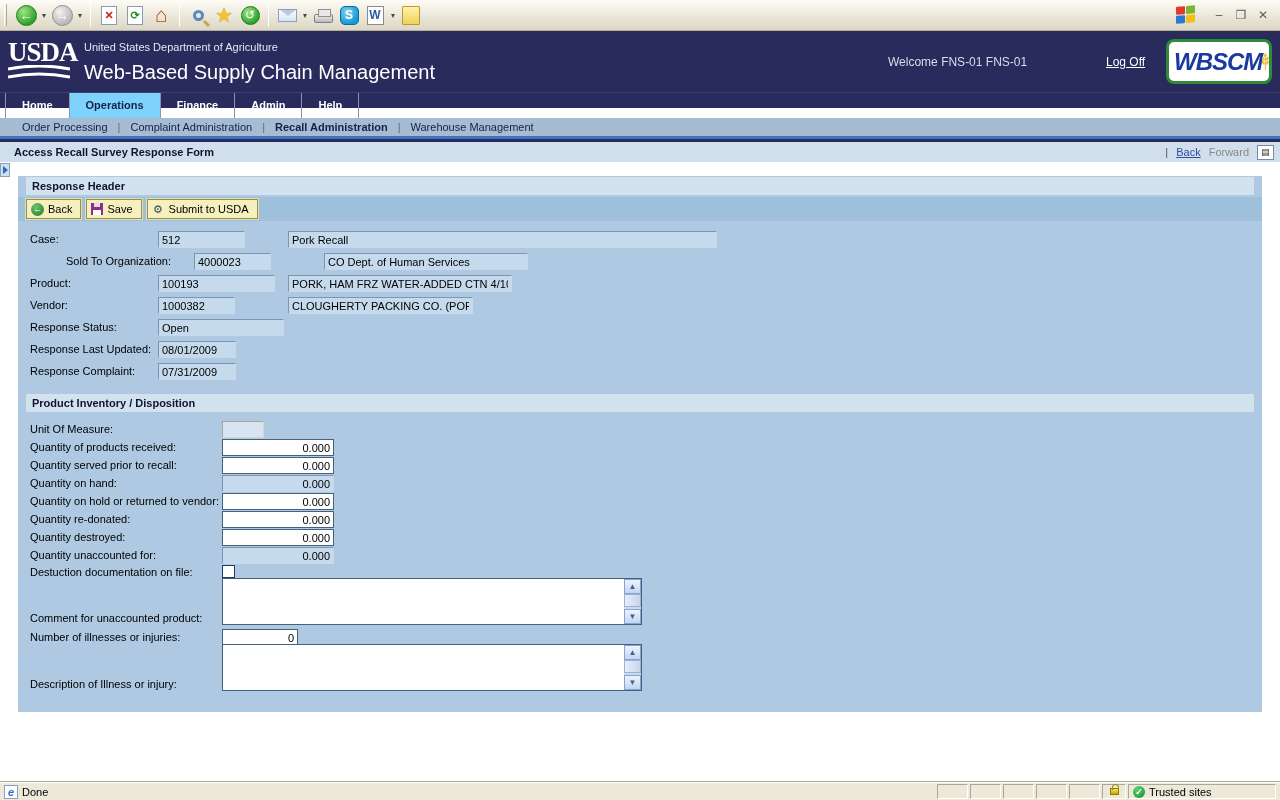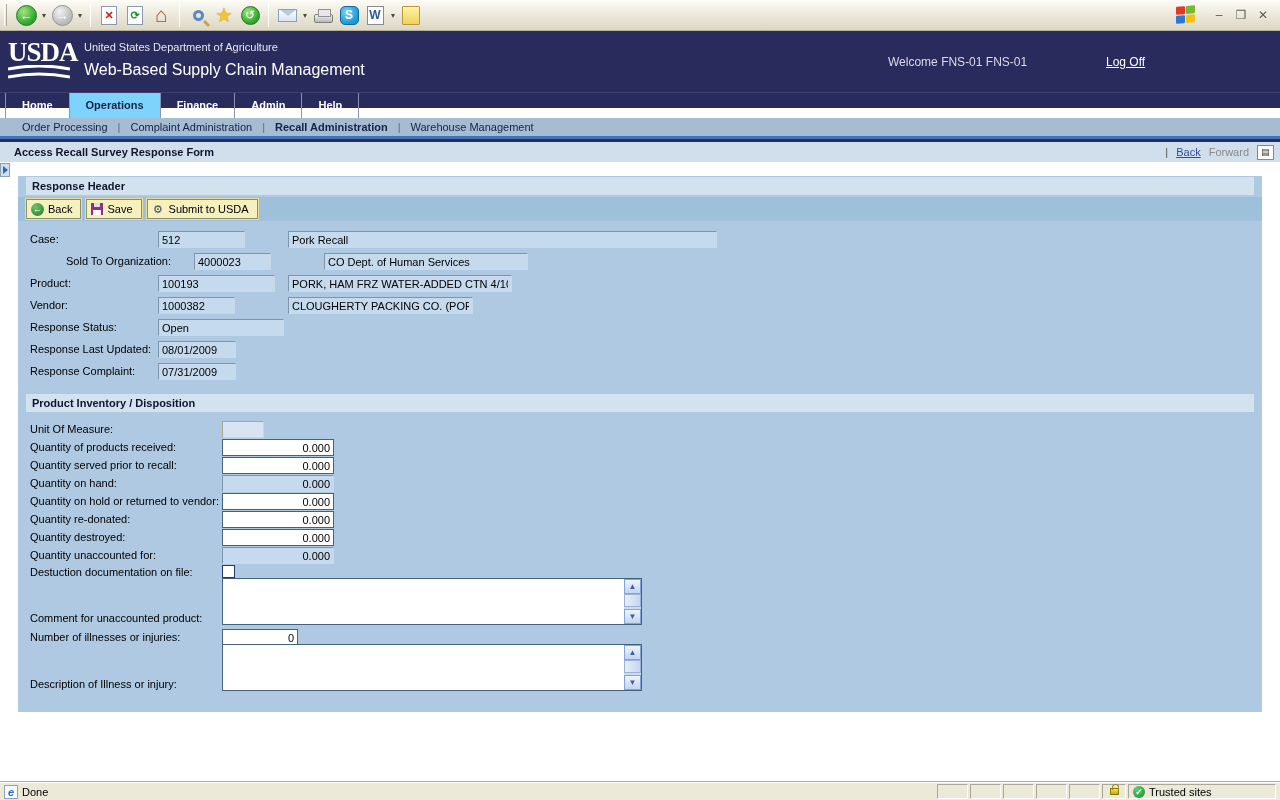--- a/index.html
+++ b/index.html
@@ -44,21 +44,21 @@
   .winlogo { width:20px; height:18px; display:grid; grid-template-columns:9px 9px; grid-template-rows:8px 8px;
     gap:1px; transform:skewY(-5deg); margin-right:10px; }
   .winlogo span { border-radius:1px; }
   .wc { width:18px; height:16px; color:#5a5a5a; font-size:12px; display:flex; align-items:center; justify-content:center; }
 
   
   .banner { position:absolute; top:31px; left:0; width:1280px; height:61px; background:#282b5b; color:#fff; }
   .usda-logo { position:absolute; left:8px; top:8px; width:62px; height:44px; }
   .usda-word { font-family:"Liberation Serif", serif; font-weight:bold; font-size:27px; letter-spacing:-1px; line-height:26px; }
   .agency { position:absolute; left:84px; top:10px; font-size:11px; color:#e6e6f2; }
-  .appname { position:absolute; left:84px; top:30px; font-size:16px; color:#fff; }
+  .appname { position:absolute; left:84px; top:30px; font-size:20px; color:#fff; }
   .welcome { position:absolute; left:888px; top:24px; font-size:12px; color:#dcdcea; }
   .logoff { position:absolute; left:1106px; top:24px; font-size:12px; color:#fff; text-decoration:underline; cursor:pointer; }
   .wbscm-logo { position:absolute; right:8px; top:8px; width:106px; height:45px; background:#fff;
     border:3px solid #2e8b3a; border-radius:8px; display:flex; align-items:center; padding-left:5px; }
   .wbscm-text { color:#1a3a9e; font-weight:bold; font-size:24px; font-style:italic; letter-spacing:-1px; }
 
   
   .tabs { position:absolute; top:92px; left:0; width:1280px; height:16px; background:#282b5b;
     display:flex; padding-left:5px; border-top:1px solid #3c4070; }
   .tab { height:26px; line-height:25px; padding:0 16px; color:#fff; font-size:11px; font-weight:bold;
@@ -224,20 +224,31 @@
       <div class="usda-word">USDA</div>
       <svg width="62" height="16" viewBox="0 0 62 16">
         <path d="M0 4 Q 31 -2 62 4" stroke="#fff" stroke-width="3" fill="none"></path>
         <path d="M0 12 Q 31 6 62 12" stroke="#fff" stroke-width="3" fill="none"></path>
       </svg>
     </div>
     <div class="agency">United States Department of Agriculture</div>
     <div class="appname">Web-Based Supply Chain Management</div>
     <div class="welcome">Welcome FNS-01 FNS-01</div>
     <div class="logoff">Log Off</div>
+    <div class="wbscm-logo">
+      <span class="wbscm-text">WBSCM</span>
+      <svg width="16" height="40" viewBox="0 0 16 40">
+        <line x1="8" y1="2" x2="8" y2="40" stroke="#d8a820" stroke-width="2"></line>
+        <ellipse cx="8" cy="4" rx="3" ry="5" fill="#ecc23a"></ellipse>
+        <ellipse cx="3" cy="12" rx="3" ry="5" fill="#ecc23a" transform="rotate(-25 3 12)"></ellipse>
+        <ellipse cx="13" cy="12" rx="3" ry="5" fill="#ecc23a" transform="rotate(25 13 12)"></ellipse>
+        <ellipse cx="3" cy="22" rx="3" ry="5" fill="#ecc23a" transform="rotate(-25 3 22)"></ellipse>
+        <ellipse cx="13" cy="22" rx="3" ry="5" fill="#ecc23a" transform="rotate(25 13 22)"></ellipse>
+      </svg>
+    </div>
   </div>
 
   <div class="tabs">
     <div class="tab">Home</div>
     <div class="tab sel">Operations</div>
     <div class="tab">Finance</div>
     <div class="tab">Admin</div>
     <div class="tab">Help</div>
   </div>
   <div class="subnav">

